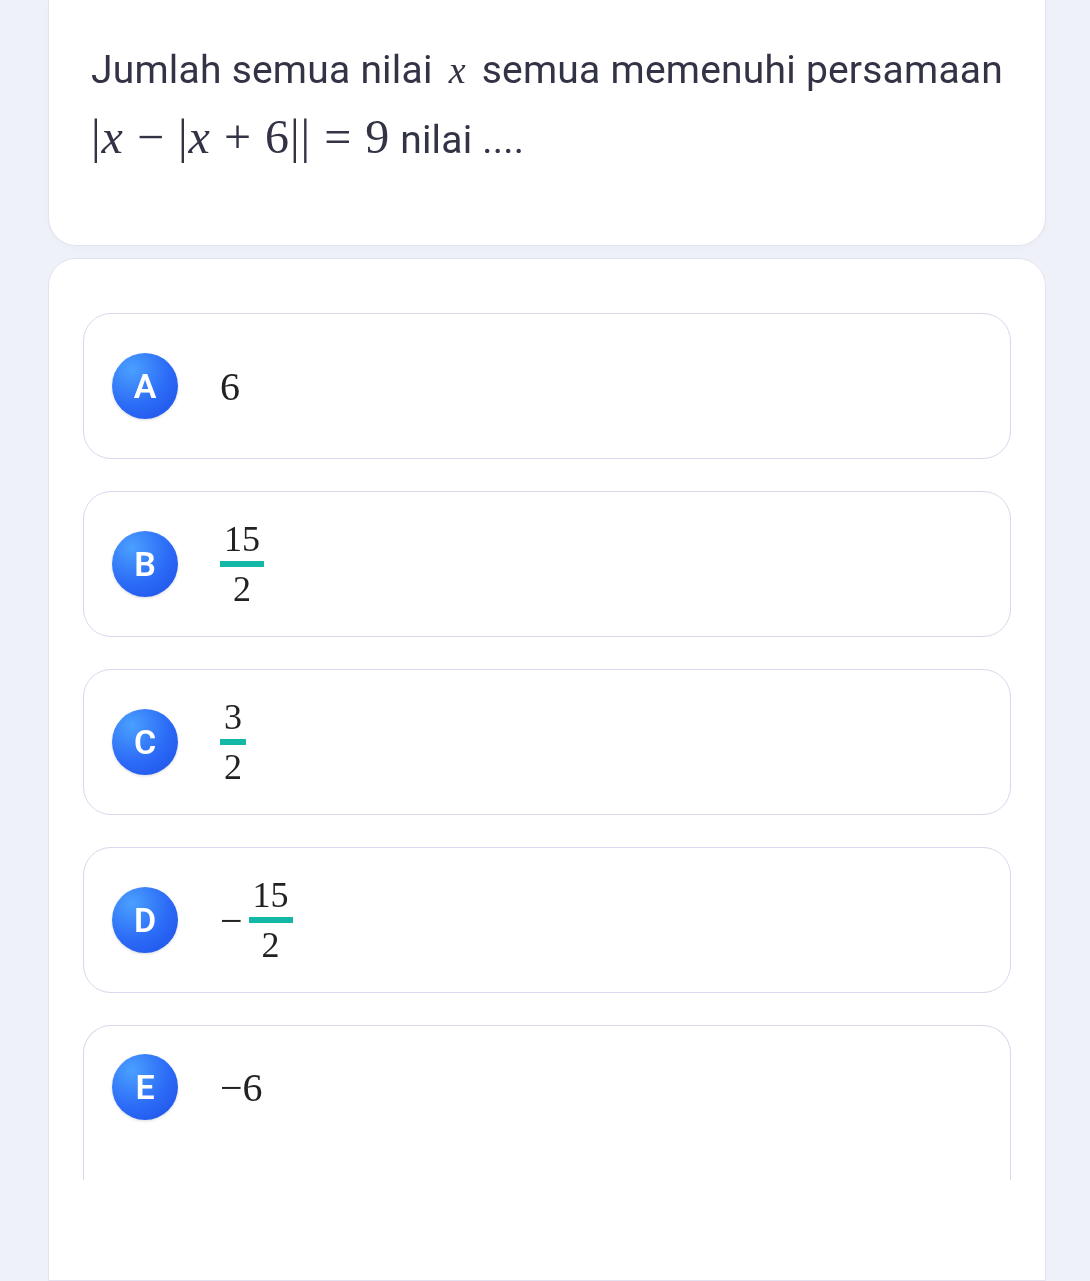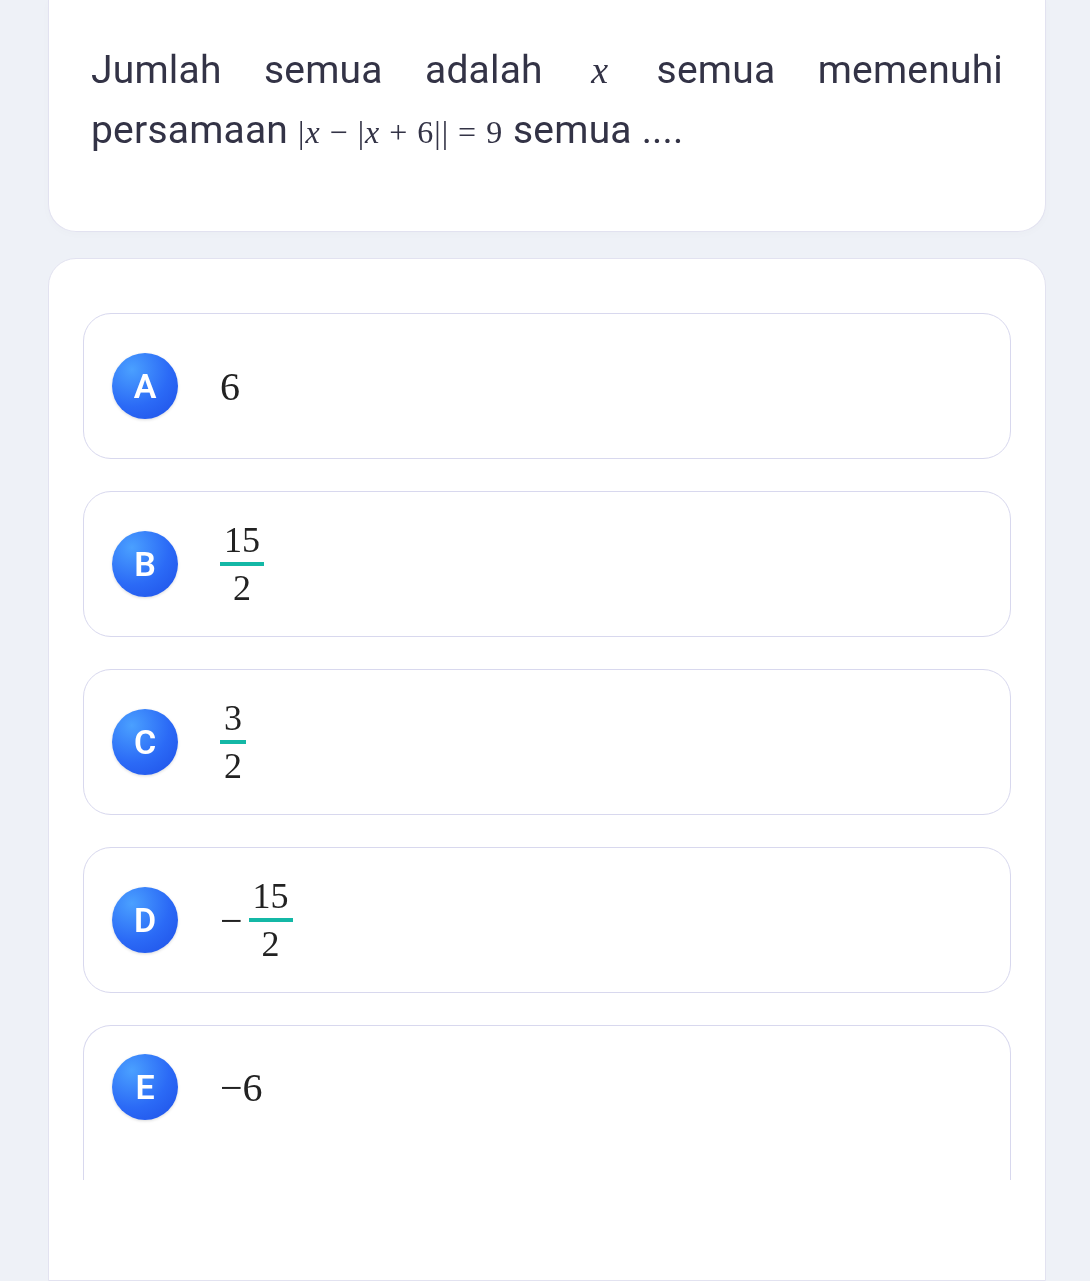--- a/index.html
+++ b/index.html
@@ -37,21 +37,21 @@
   }
   .question-text .var {
     font-family: "Times New Roman", Times, serif;
     font-style: italic;
     padding: 0 6px;
     font-size: 38px;
   }
   .math {
     font-family: "Times New Roman", Times, serif;
     font-style: normal;
-    font-size: 32px;
+    font-size: 48px;
     letter-spacing: 1px;
   }
   .math .it { font-style: italic; }
   .answers-card {
     position: absolute;
     left: 48px;
     right: 44px;
     top: 258px;
     bottom: 0;
     background: #ffffff;
@@ -94,21 +94,21 @@
   .frac {
     display: inline-flex;
     flex-direction: column;
     align-items: center;
     vertical-align: middle;
     line-height: 1;
   }
   .frac .num {
     display: block;
     padding: 0 4px 4px 4px;
-    border-bottom: 4px solid #14b8a6;
+    border-bottom: 6px solid #14b8a6;
     font-size: 36px;
   }
   .frac .den {
     display: block;
     padding: 4px 4px 0 4px;
     font-size: 36px;
   }
   .neg {
     font-size: 40px;
     padding-right: 6px;
@@ -116,25 +116,25 @@
     align-items: center;
   }
 </style>
 </head>
 <body>
 
 <div class="page">
 
   <div class="question-card">
     <div class="question-text">
-      <span>Jumlah semua adalah</span>
+      <span>Jumlah semua nilai</span>
       <span class="var">x</span>
       <span>semua memenuhi persamaan</span>
       <span class="math">|<span class="it">x</span> − |<span class="it">x</span> + 6|| = 9</span>
-      <span>semua ....</span>
+      <span>nilai ....</span>
     </div>
   </div>
 
   <div class="answers-card">
 
     <div class="option">
       <div class="option-letter">A</div>
       <div class="option-value">6</div>
     </div>
 

